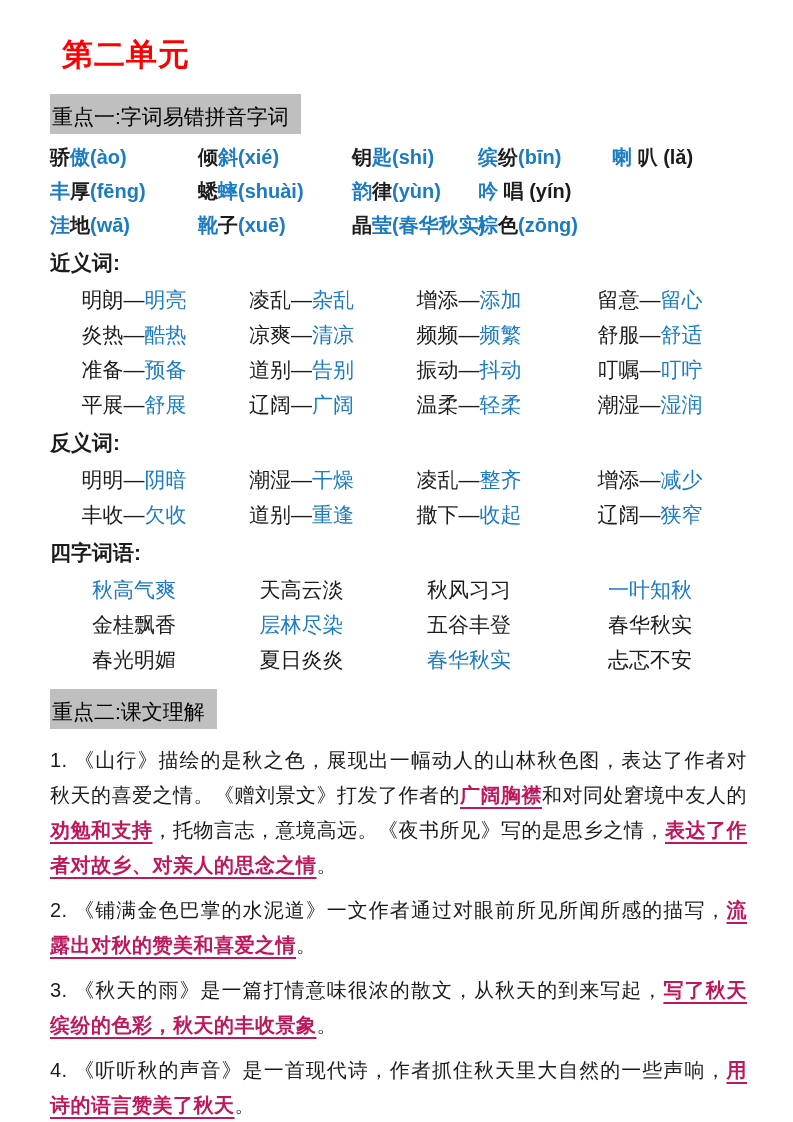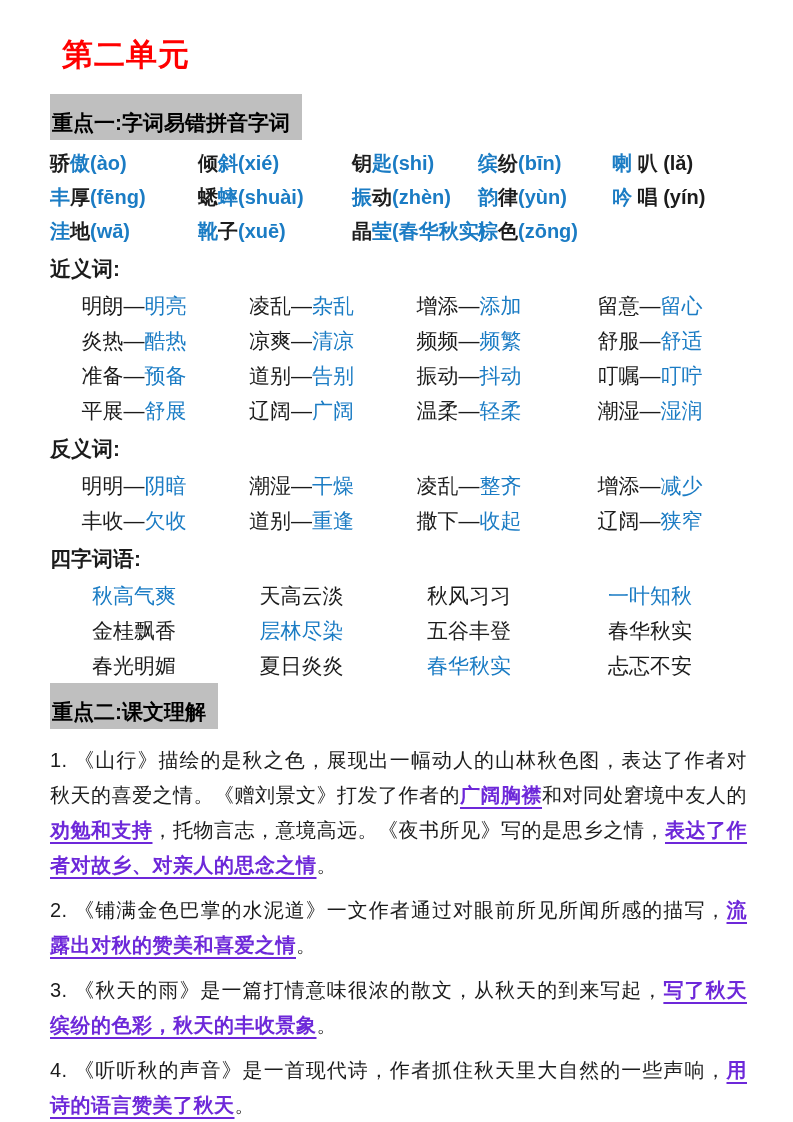--- a/index.html
+++ b/index.html
@@ -11,41 +11,41 @@
   }
   .page { padding:34px 46px 0 50px; }
 
   .title {
     color:#ff0000; font-size:31px; font-weight:bold;
     margin:0 0 18px 12px; letter-spacing:1px;
   }
 
   .sec-heading {
     display:inline-block; background:#bfbfbf; color:#000;
-    font-size:21px; font-weight:bold;
-    padding:15px 12px 3px 2px; margin:0 0 6px 0;
+    font-size:21px; font-weight:normal;
+    padding:9px 12px 3px 2px; margin:0 0 6px 0;
   }
-  .sec-heading.second { }
+  .sec-heading.second { margin-top:12px; }
 
   .prow {
     display:grid; grid-template-columns:148px 154px 126px 134px 1fr;
     font-size:20px; font-weight:bold; line-height:34px; white-space:nowrap;
   }
   .wrow {
     display:grid; grid-template-columns:168px 167px 168px 1fr;
     font-size:21px; font-weight:normal; line-height:35px; white-space:nowrap;text-align:center;
   }
   .label {
     font-size:21px; font-weight:bold; line-height:38px; margin-top:2px;
   }
 
   .c-k { color:#1c1c1c; }
   .c-b { color:#1b7cc4; }
   .c-r {
-    color:#6d28d9; font-weight:bold;
+    color:#be185d; font-weight:bold;
     text-decoration:underline; text-decoration-thickness:2px; text-underline-offset:5px;margin-top:44px;
   }
 
   .paras { margin-top:4px; }
   .para {
     font-size:20px; line-height:35px; margin:8px 0 10px 0;
     text-align:justify; letter-spacing:0.5px;
   }
 </style>
 </head>
@@ -60,21 +60,20 @@
   <div class="prow">
     <span><span class="c-k">骄</span><span class="c-b">傲</span><span class="c-b">(ào)</span></span>
     <span><span class="c-k">倾</span><span class="c-b">斜</span><span class="c-b">(xié)</span></span>
     <span><span class="c-k">钥</span><span class="c-b">匙</span><span class="c-b">(shi)</span></span>
     <span><span class="c-b">缤</span><span class="c-k">纷</span><span class="c-b">(bīn)</span></span>
     <span><span class="c-b">喇</span><span class="c-k"> 叭 </span><span class="c-k">(lǎ)</span></span>
   </div>
   <div class="prow">
     <span><span class="c-b">丰</span><span class="c-k">厚</span><span class="c-b">(fēng)</span></span>
     <span><span class="c-k">蟋</span><span class="c-b">蟀</span><span class="c-b">(shuài)</span></span>
-    <span><span class="c-b">振</span><span class="c-k">动</span><span class="c-b">(zhèn)</span></span>
     <span><span class="c-b">韵</span><span class="c-k">律</span><span class="c-b">(yùn)</span></span>
     <span><span class="c-b">吟</span><span class="c-k"> 唱 </span><span class="c-k">(yín)</span></span>
   </div>
   <div class="prow">
     <span><span class="c-b">洼</span><span class="c-k">地</span><span class="c-b">(wā)</span></span>
     <span><span class="c-b">靴</span><span class="c-k">子</span><span class="c-b">(xuē)</span></span>
     <span><span class="c-k">晶</span><span class="c-b">莹</span><span class="c-b">(春华秋实)</span></span>
     <span><span class="c-b">棕</span><span class="c-k">色</span><span class="c-b">(zōng)</span></span>
   </div>
 

